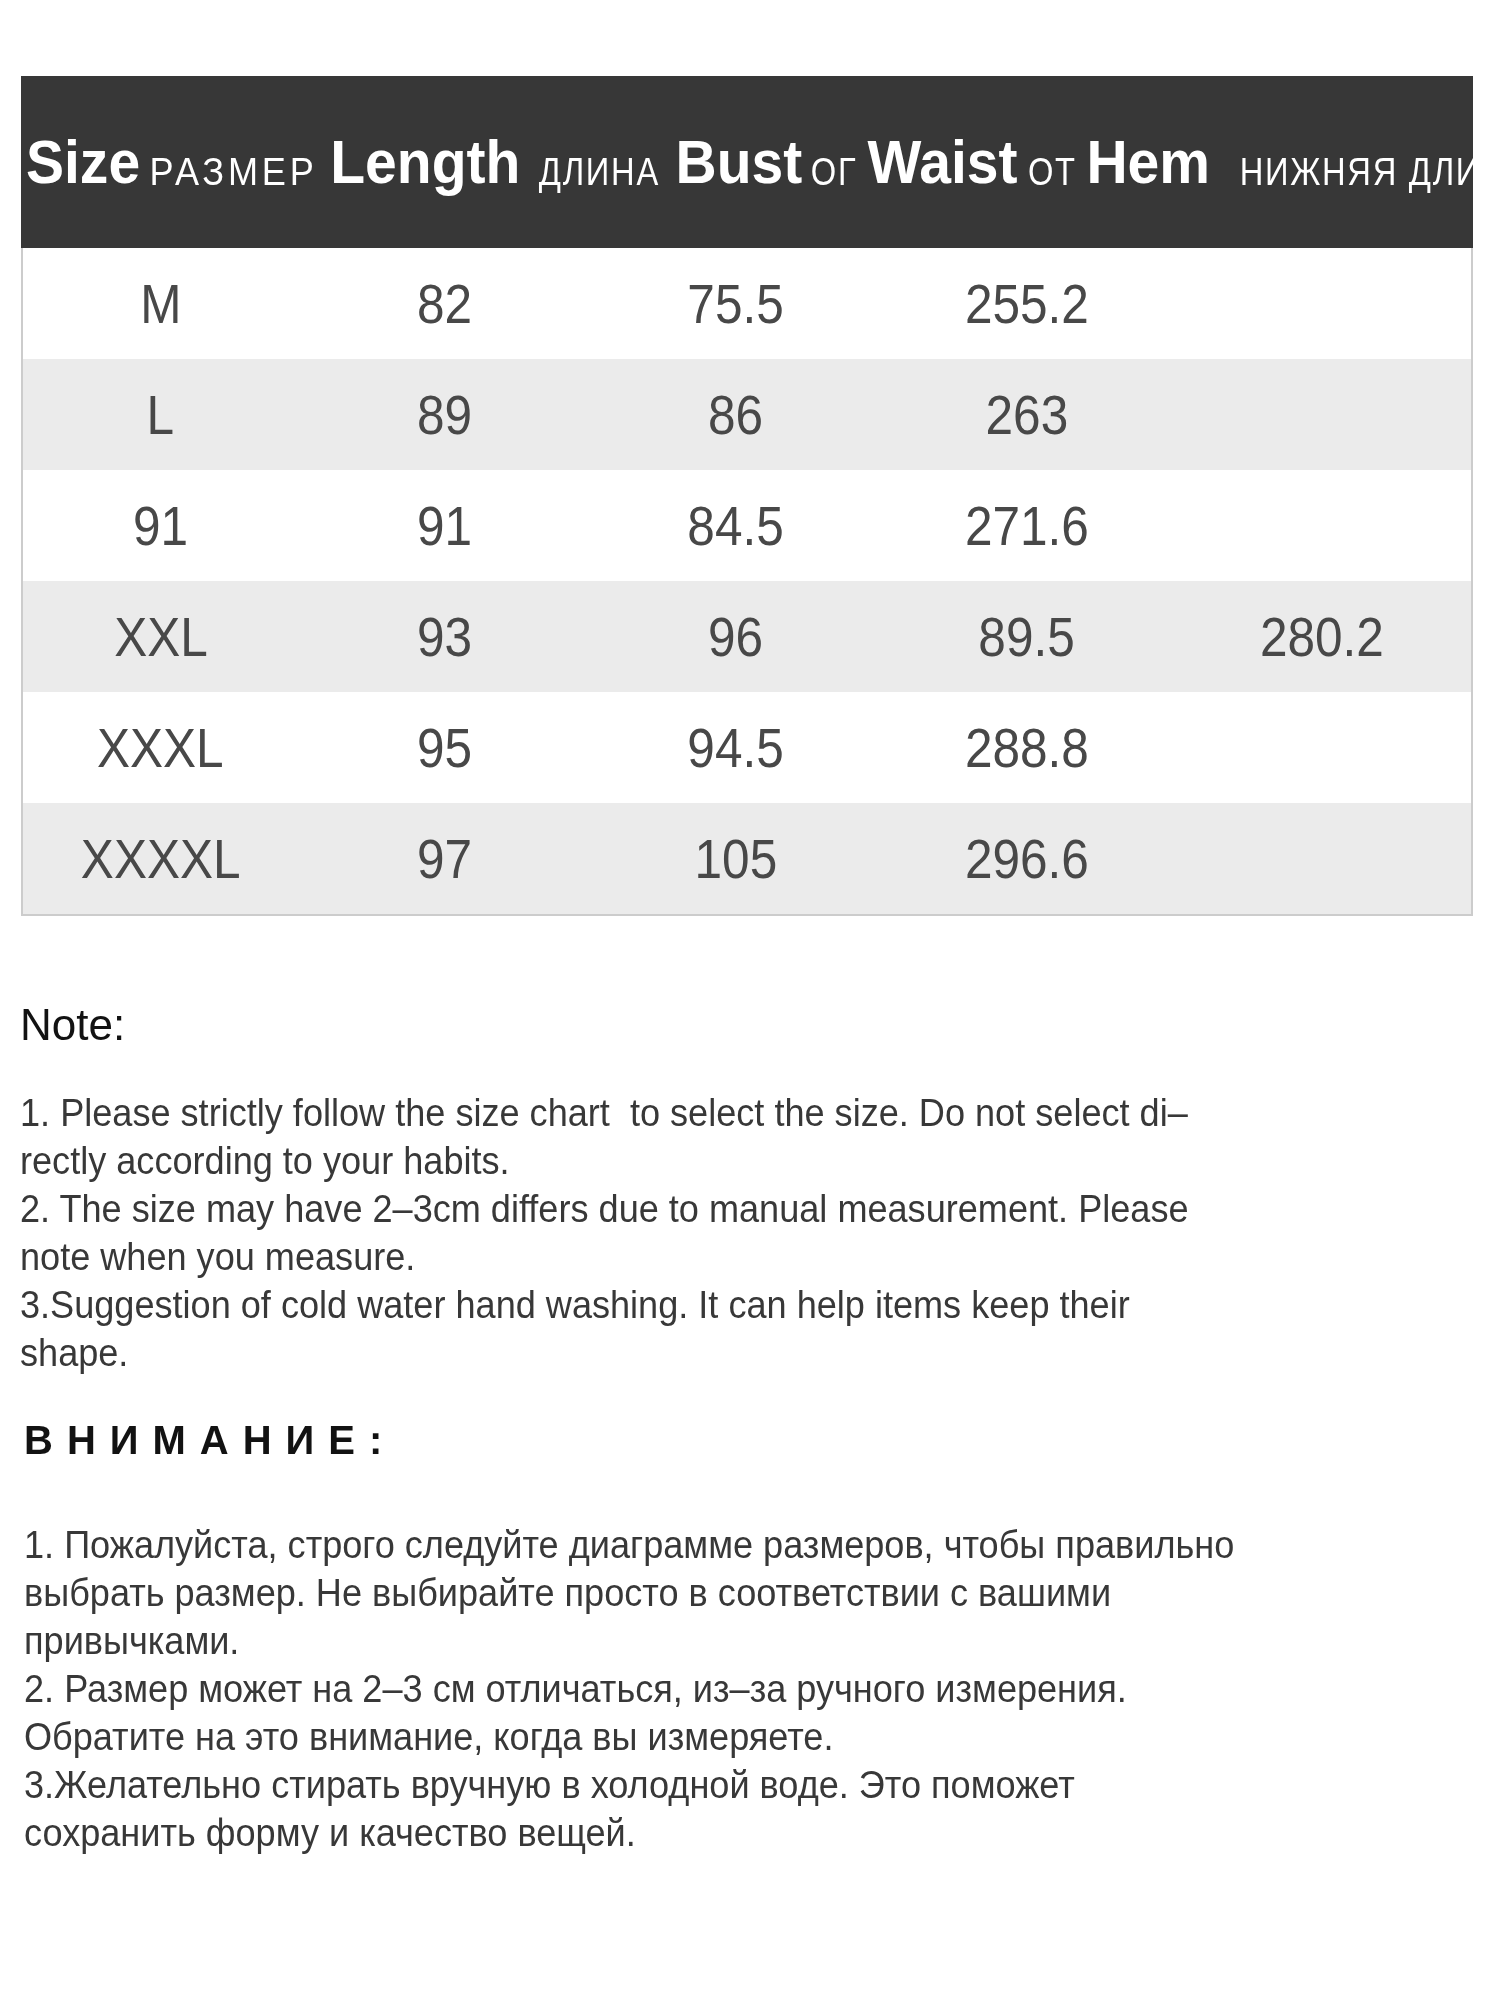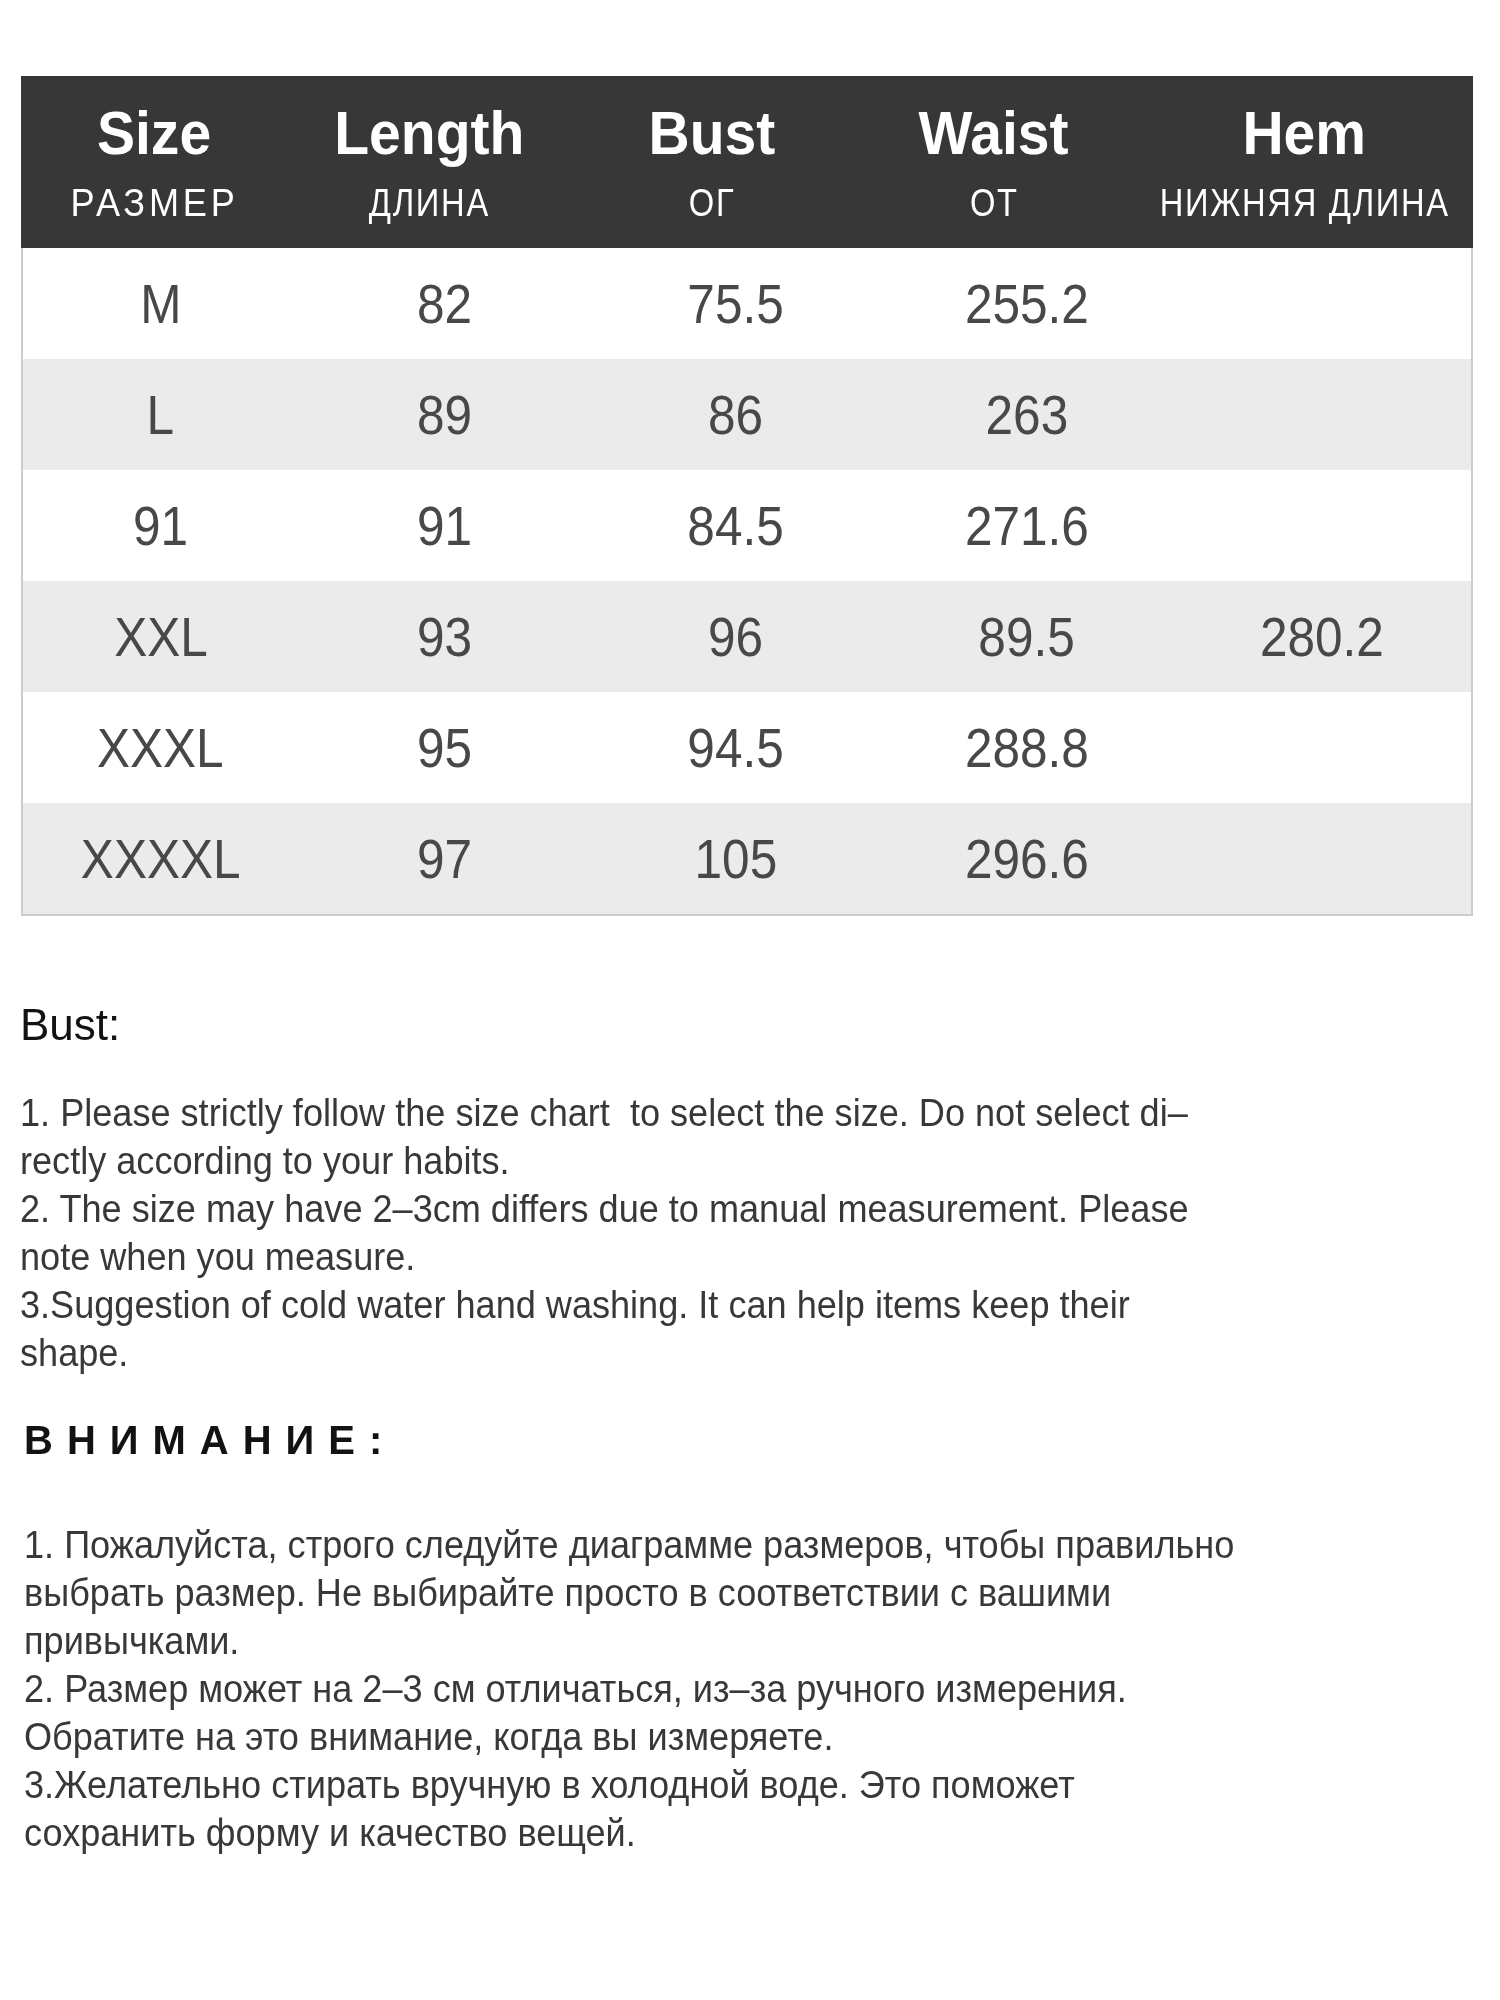--- a/index.html
+++ b/index.html
@@ -26,21 +26,21 @@
     width: 1452px;
   }
   .thead {
     display: grid;
     grid-template-columns: 276fr 293fr 291fr 293fr 299fr;
     background: #373737;
     height: 172px;
   }
   .th {
     display: flex;
-    flex-direction: column;
+    flex-direction: row;
     align-items: center;
     justify-content: center;
   }
   .th .en {
     color: #ffffff;
     font-size: 62px;
     font-weight: bold;
     line-height: 1;
     display: inline-block;
     transform: scaleX(0.92);
@@ -232,21 +232,21 @@
             <span>105</span>
           </div>
         <div class="td">
             <span>296.6</span>
           </div>
       </div>
     </div>
   </div>
 
   <div class="note-en">
-    <div class="note-heading">Bust:</div>
+    <div class="note-heading">Note:</div>
     <div class="note-body">1. Please strictly follow the size chart  to select the size. Do not select di–
 rectly according to your habits.
 2. The size may have 2–3cm differs due to manual measurement. Please
 note when you measure.
 3.Suggestion of cold water hand washing. It can help items keep their
 shape.</div>
   </div>
 
   <div class="note-ru">
     <div class="attention-heading">ВНИМАНИЕ:</div>

